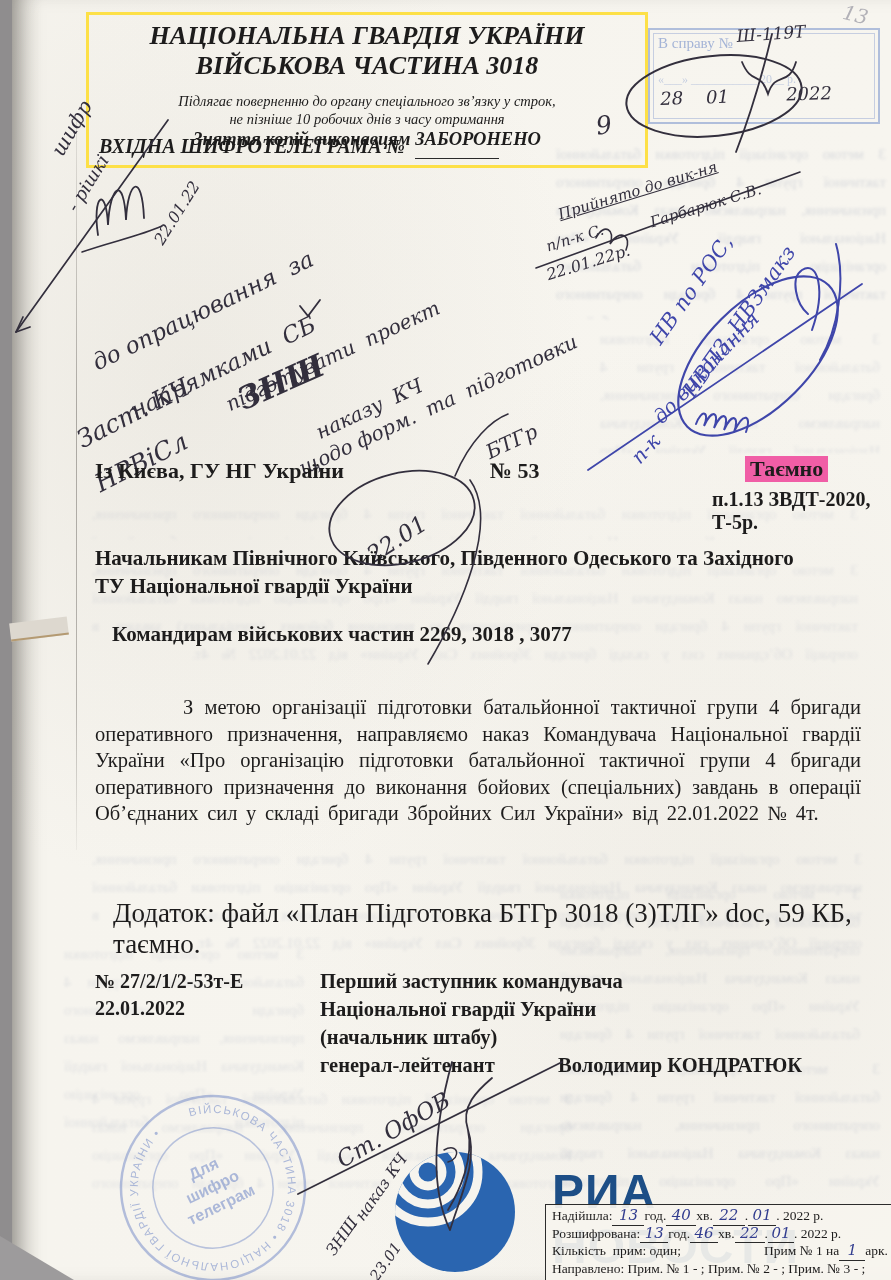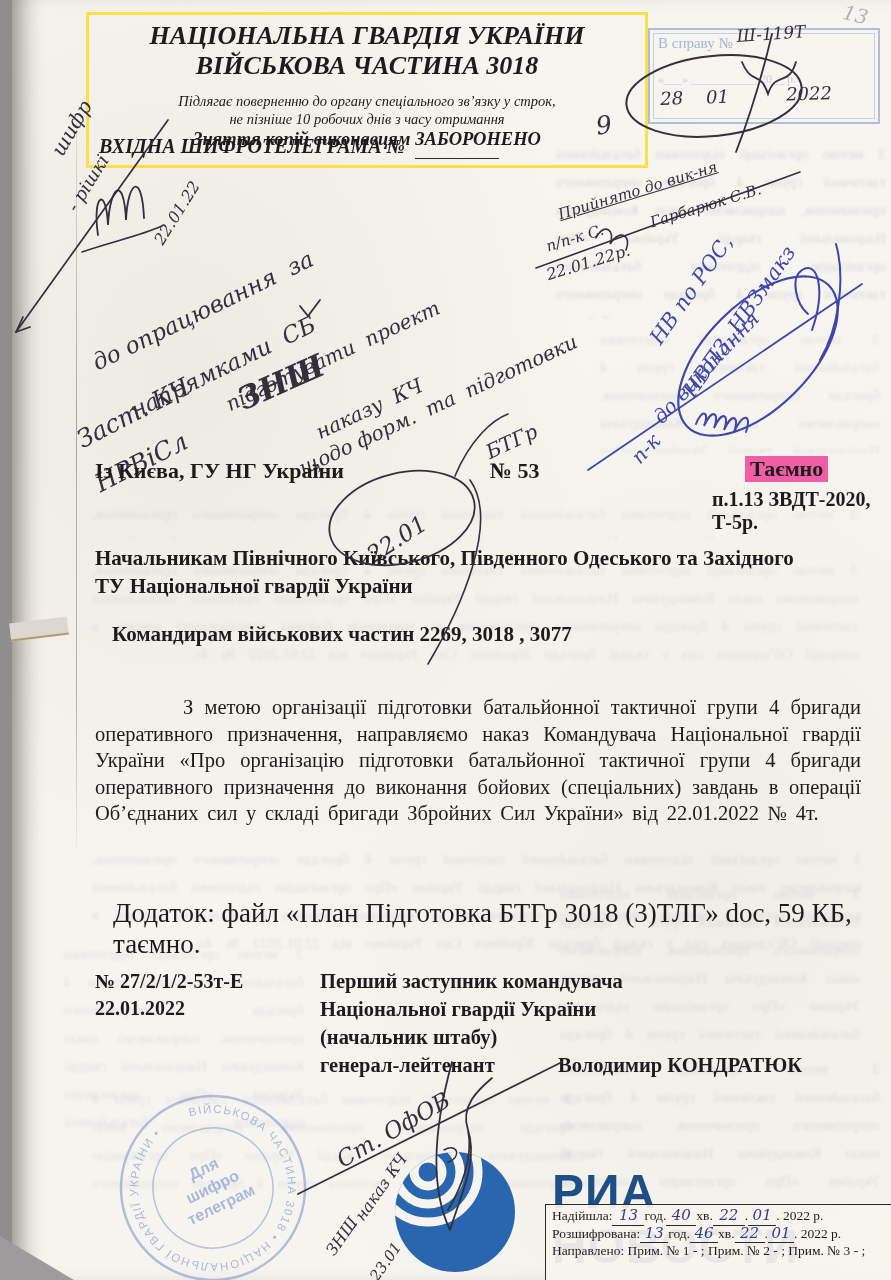--- a/index.html
+++ b/index.html
@@ -179,20 +179,27 @@
       <span class="blank" style="width:28px;"><span class="rv">13</span></span>
       <span>год.</span>
       <span class="blank" style="width:28px;"><span class="rv">46</span></span>
       <span>хв.</span>
       <span class="blank" style="width:30px;"><span class="rv">22</span></span>
       <span>.</span>
       <span class="blank" style="width:26px;"><span class="rv">01</span></span>
       <span>. 2022 р.</span>
     </div>
     <div class="rrow">
+      <span>Кількість  прим: один;</span>
+      <span style="flex:1;"></span>
+      <span>Прим № 1 на</span>
+      <span class="blank" style="width:26px;"><span class="rv">1</span></span>
+      <span>арк.</span>
+    </div>
+    <div class="rrow">
       <span>Направлено: Прим. № 1 - ; Прим. № 2 - ; Прим. № 3 - ;</span>
     </div>
   </div>
 
   <svg class="strokes" width="891" height="1280" viewBox="0 0 891 1280">
     <g stroke="#332f3d" fill="none" stroke-linecap="round">
       <path d="M16,332 L168,120" stroke-width="1.7"></path>
       <path d="M16,332 l7,-15 M16,332 l14,-5" stroke-width="1.7"></path>
       <path d="M98,235 C92,195 106,185 108,225 C110,185 124,175 126,220 C128,180 142,172 144,218" stroke-width="1.8"></path>
       <path d="M82,252 C110,242 140,236 162,226" stroke-width="1.6"></path>

